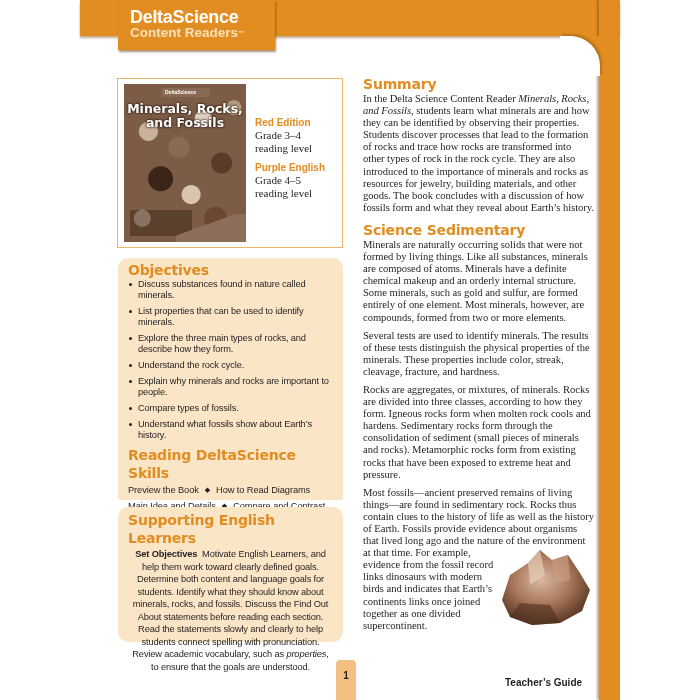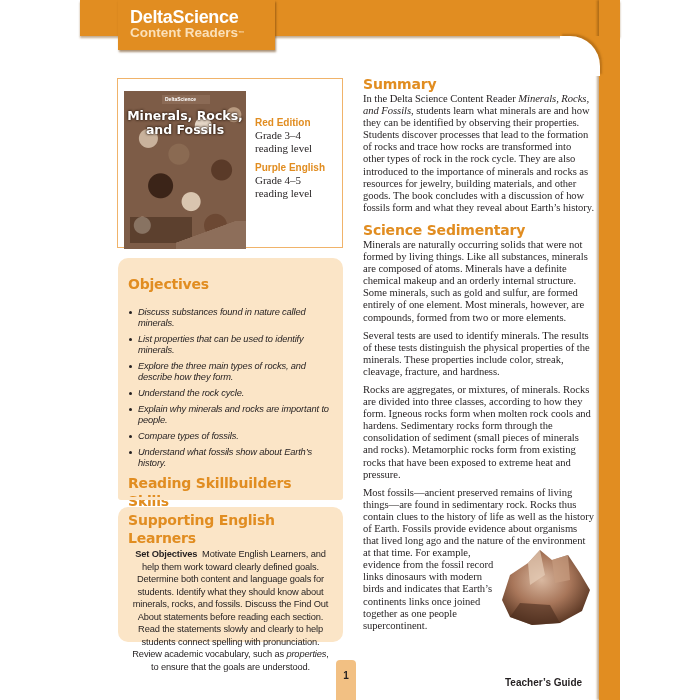--- a/index.html
+++ b/index.html
@@ -35,21 +35,21 @@
   }
   .logo .l1 { color: #ffffff; font-weight: bold; font-size: 18px; line-height: 18px; letter-spacing: -0.3px; }
   .logo .l2 { color: #fbe0b8; font-weight: bold; font-size: 13.5px; line-height: 14px; }
   .logo .tm { font-size: 6px; vertical-align: top; }
 
   .cover-box {
     position: absolute; left: 117px; top: 78px; width: 226px; height: 170px;
     border: 1.5px solid #f0b36a; background: #fff;
   }
   .cover {
-    position: absolute; left: 6px; top: 12px; width: 122px; height: 158px;
+    position: absolute; left: 6px; top: 5px; width: 122px; height: 158px;
     background:
       radial-gradient(circle at 20% 30%, #c9b29c 0 9px, transparent 10px),
       radial-gradient(circle at 65% 22%, #e4d6c6 0 8px, transparent 9px),
       radial-gradient(circle at 80% 50%, #5a3a28 0 10px, transparent 11px),
       radial-gradient(circle at 30% 60%, #3b2418 0 12px, transparent 13px),
       radial-gradient(circle at 55% 70%, #d9c5af 0 9px, transparent 10px),
       radial-gradient(circle at 15% 85%, #eadbc9 0 8px, transparent 9px),
       radial-gradient(circle at 75% 85%, #6c4833 0 11px, transparent 12px),
       radial-gradient(circle at 45% 40%, #8a6a52 0 10px, transparent 11px),
       radial-gradient(circle at 90% 15%, #b89a80 0 7px, transparent 8px),
@@ -76,28 +76,28 @@
   }
   .editions { position: absolute; left: 137px; top: 38px; width: 80px; }
   .ed-name { font-family: "Liberation Sans", sans-serif; font-weight: bold; font-size: 10px; color: #e18d21; line-height: 12px; }
   .ed-text { font-size: 11px; line-height: 13px; color: #231f20; }
   .ed-block { margin-bottom: 7px; }
 
   .panel {
     position: absolute; left: 118px; width: 225px; background: #fbe5c7;
     border-radius: 10px; font-family: "Liberation Sans", sans-serif;
   }
-  .p1 { top: 258px; height: 240px; border-bottom-left-radius: 0; border-bottom-right-radius: 0; padding: 17px 10px 0 10px; }
+  .p1 { top: 258px; height: 240px; border-bottom-left-radius: 0; border-bottom-right-radius: 0; padding: 3px 10px 0 10px; }
   .p1b { top: 497px; height: 3px; border-radius: 0 0 10px 10px; }
   .p2 { top: 507px; height: 135px; padding: 4px 10px 12px 10px; }
   .panel h2 {
     font-family: "DejaVu Sans", sans-serif; font-weight: bold; color: #e18d21;
     font-size: 14px; line-height: 18px; letter-spacing: -0.2px;
   }
-  .obj-list { list-style: none; margin-top: 14px; font-style: italic; }
+  .obj-list { list-style: none; margin-top: 0; }
   .obj-list li {
     position: relative; padding-left: 10px; font-size: 9.3px; line-height: 11px;
     color: #231f20; margin-bottom: 5px; letter-spacing: -0.15px;
   }
   .obj-list li::before {
     content: ""; position: absolute; left: 1px; top: 4px; width: 3px; height: 3px;
     background: #231f20; border-radius: 50%;
   }
   .skills-row { font-size: 9.3px; line-height: 15px; color: #231f20; letter-spacing: -0.1px; }
   .diamond { display: inline-block; font-size: 7px; margin: 0 6px; vertical-align: 1px; }
@@ -171,21 +171,21 @@
   <h2>Objectives</h2>
   <ul class="obj-list">
     <li>Discuss substances found in nature called minerals.</li>
     <li>List properties that can be used to identify minerals.</li>
     <li>Explore the three main types of rocks, and describe how they form.</li>
     <li>Understand the rock cycle.</li>
     <li>Explain why minerals and rocks are important to people.</li>
     <li>Compare types of fossils.</li>
     <li>Understand what fossils show about Earth’s history.</li>
   </ul>
-  <h2 style="margin-top:4px">Reading Skillbuilders Skills</h2>
+  <h2 style="margin-top:4px">Reading DeltaScience Skills</h2>
   <div class="skills-row">
     <span>Preview the Book</span><span class="diamond">◆</span><span>How to Read Diagrams</span>
   </div>
   <div class="skills-row">
     <span>Main Idea and Details</span><span class="diamond">◆</span><span>Compare and Contrast</span>
   </div>
   <div class="skillbuilders">Skillbuilders are available for this title.</div>
 </div>
 <div class="panel p1b"></div>
 
@@ -200,21 +200,21 @@
 
   <h2 class="sec2">Science Sedimentary</h2>
   <p>Minerals are naturally occurring solids that were not formed by living things. Like all substances, minerals are composed of atoms. Minerals have a definite chemical makeup and an orderly internal structure. Some minerals, such as gold and sulfur, are formed entirely of one element. Most minerals, however, are compounds, formed from two or more elements.</p>
   <p>Several tests are used to identify minerals. The results of these tests distinguish the physical properties of the minerals. These properties include color, streak, cleavage, fracture, and hardness.</p>
   <p>Rocks are aggregates, or mixtures, of minerals. Rocks are divided into three classes, according to how they form. Igneous rocks form when molten rock cools and hardens. Sedimentary rocks form through the consolidation of sediment (small pieces of minerals and rocks). Metamorphic rocks form from existing rocks that have been exposed to extreme heat and pressure.</p>
   <p style="margin-bottom:0">Most fossils—ancient preserved remains of living things—are found in sedimentary rock. Rocks thus contain clues to the history of life as well as the history of Earth. Fossils provide evidence about organisms that lived long ago and the nature of the environment at that time. For example,</p>
   <p style="margin-bottom:0">evidence from the fossil record</p>
   <p style="margin-bottom:0">links dinosaurs with modern</p>
   <p style="margin-bottom:0">birds and indicates that Earth’s</p>
   <p style="margin-bottom:0">continents links once joined</p>
-  <p style="margin-bottom:0">together as one people</p>
+  <p style="margin-bottom:0">together as one divided</p>
   <p style="margin-bottom:0">supercontinent.</p>
 </div>
 
 <svg class="mineral" viewBox="0 0 105 82">
   <defs>
     <radialGradient id="rg" cx="45%" cy="40%" r="60%">
       <stop offset="0%" stop-color="#d9b8a0"></stop>
       <stop offset="55%" stop-color="#a8765a"></stop>
       <stop offset="100%" stop-color="#5e3a26"></stop>
     </radialGradient>

